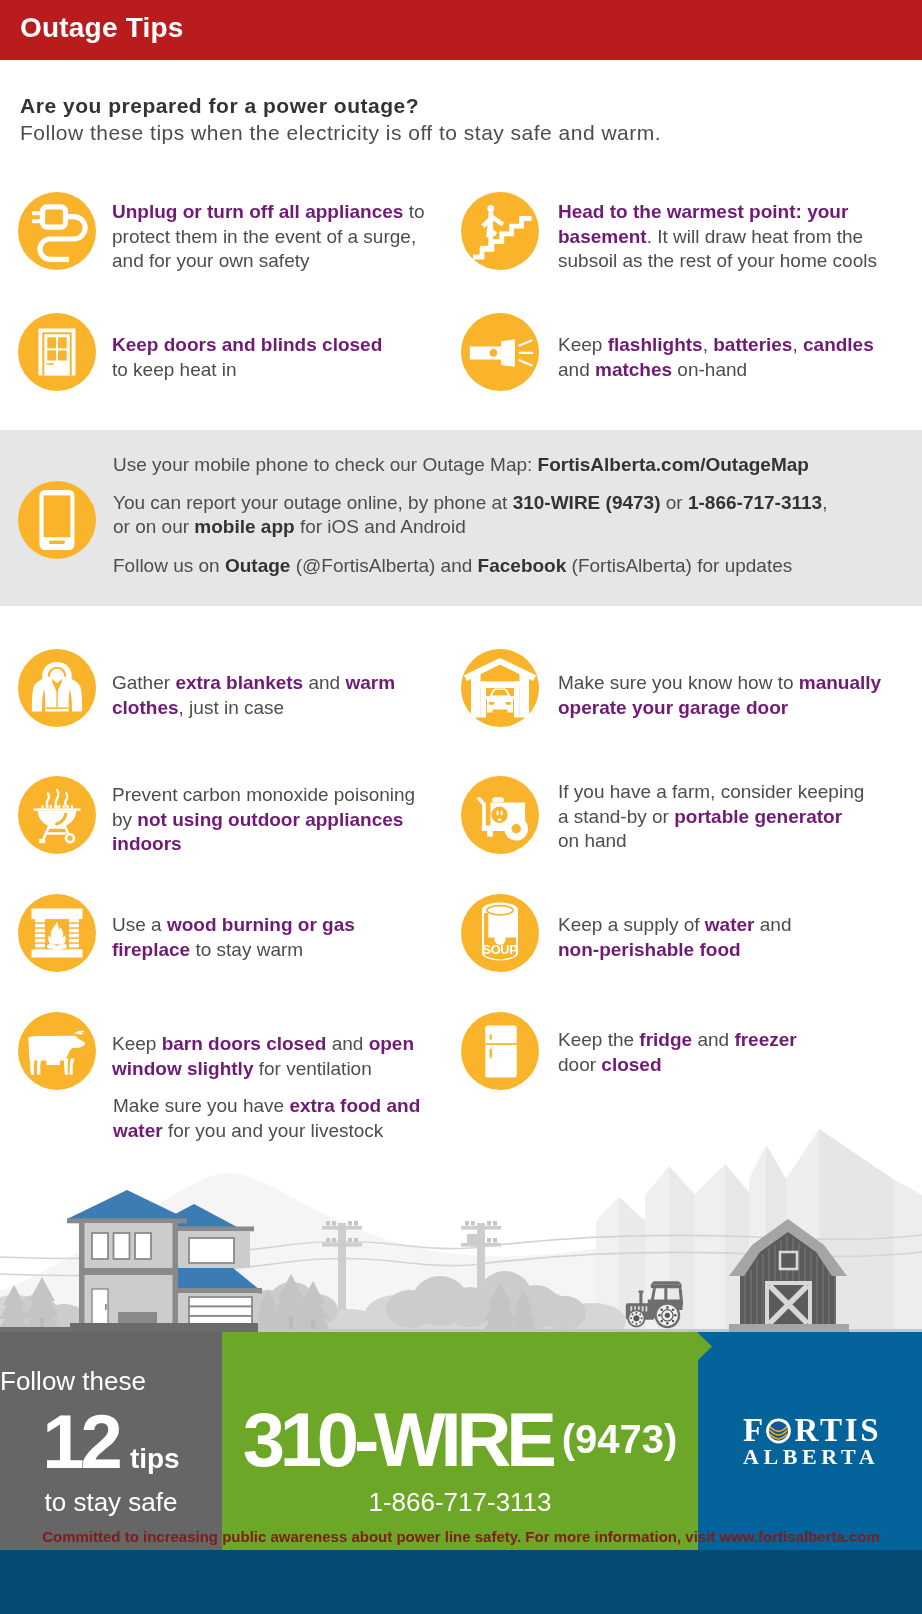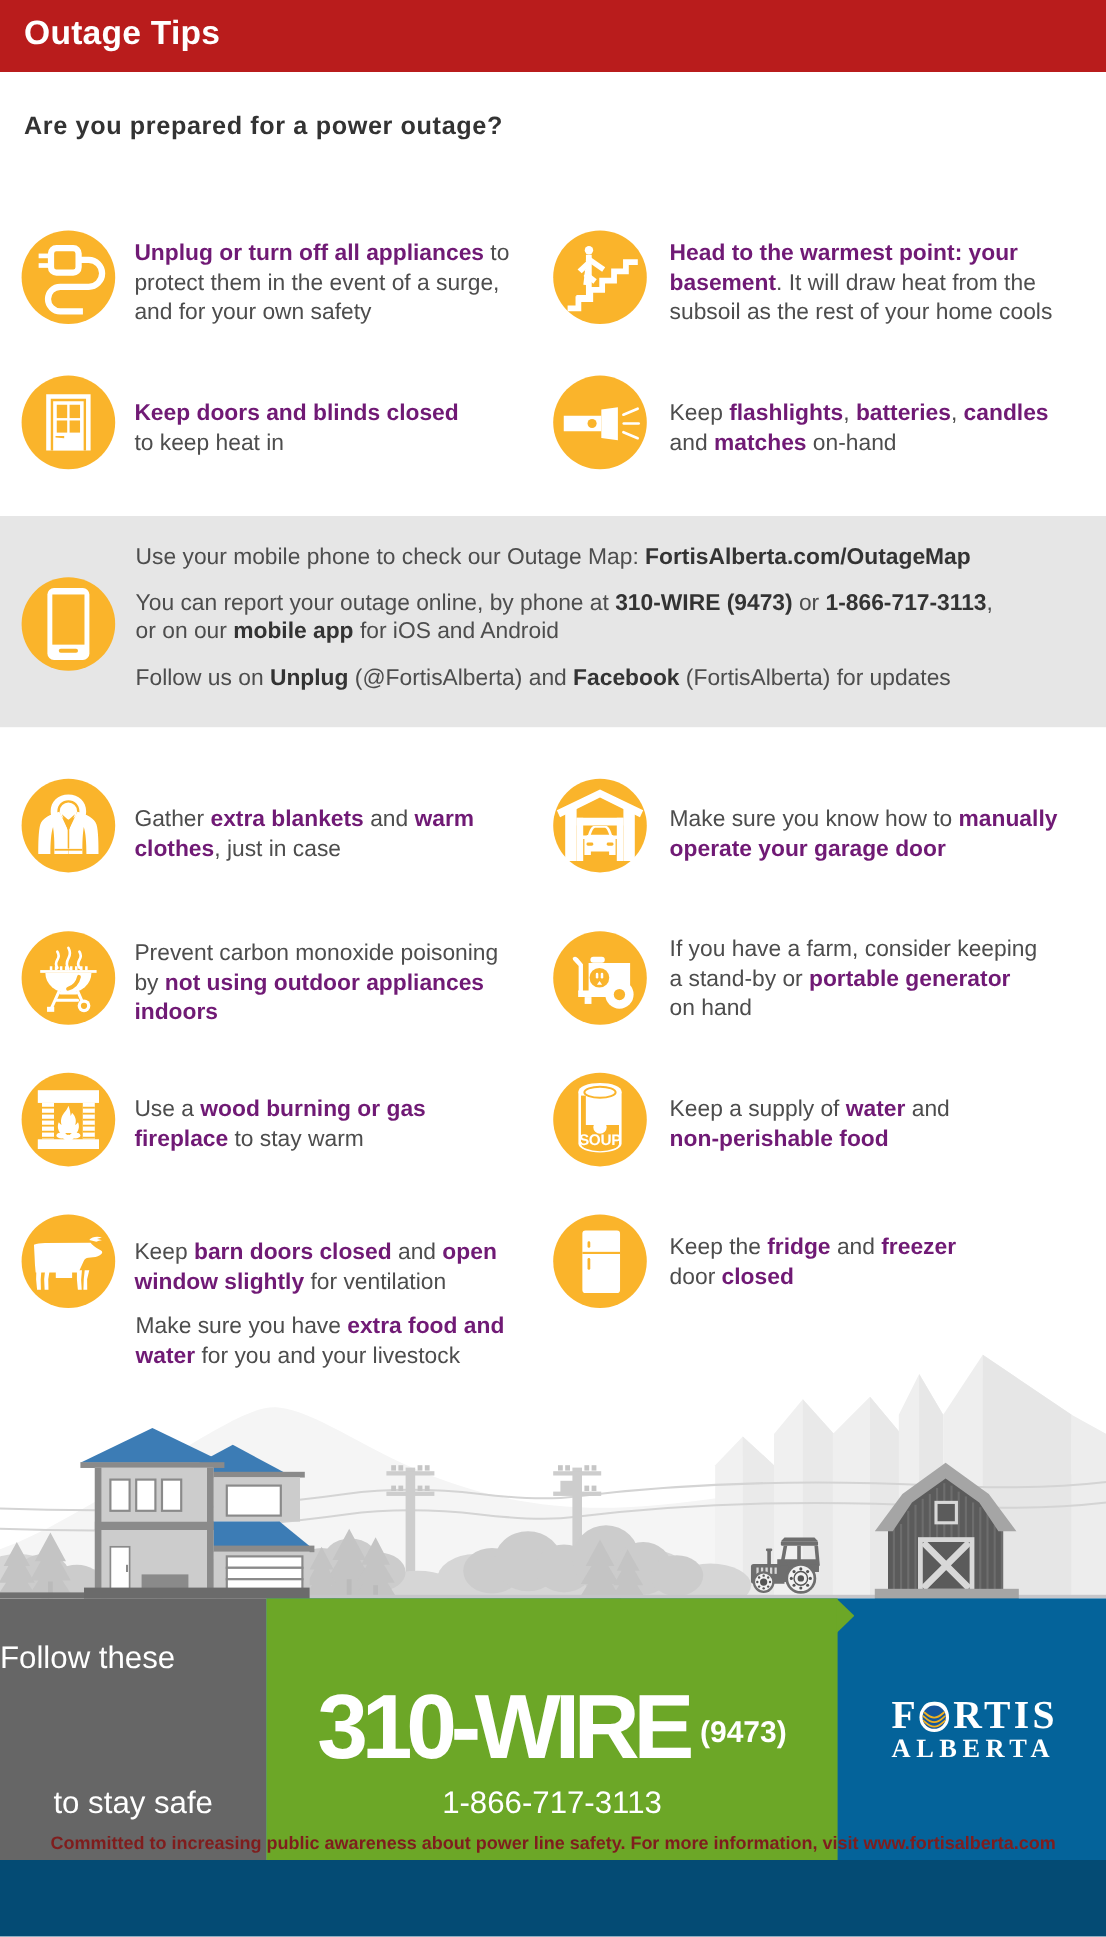--- a/index.html
+++ b/index.html
@@ -41,21 +41,21 @@
           white-space:nowrap;line-height:76px;}
   .ft-num .n{font-size:76px;font-weight:bold;letter-spacing:-4px;}
   .ft-num .u{font-size:28px;font-weight:bold;margin-left:11px;}
   .ft-follow2{position:absolute;left:0;top:1489px;width:222px;text-align:center;
               font-size:26px;color:#fff;line-height:26px;}
   .ft-report{position:absolute;left:222px;top:1367px;width:476px;text-align:center;
              font-size:26px;color:#fff;line-height:28px;}
   .ft-phone{position:absolute;left:222px;top:1402px;width:476px;text-align:center;color:#fff;
             white-space:nowrap;line-height:76px;}
   .ft-phone .p1{font-size:76px;font-weight:bold;letter-spacing:-5.2px;}
-  .ft-phone .p2{font-size:25px;font-weight:bold;position:relative;top:-13px;margin-left:10px;}
+  .ft-phone .p2{font-size:40px;font-weight:bold;position:relative;top:-13px;margin-left:10px;}
   .ft-alt{position:absolute;left:222px;top:1488px;width:476px;text-align:center;
           font-size:26px;color:#fff;line-height:28px;}
 
   .logo{position:absolute;left:743px;top:1415px;width:160px;color:#fff;text-align:left;}
   .logo-l1{font-family:"Liberation Serif",serif;font-size:33px;font-weight:bold;
            line-height:30px;letter-spacing:2.8px;position:relative;height:30px;}
   .logo-l2{font-family:"Liberation Serif",serif;font-size:22px;font-weight:bold;
            line-height:20px;letter-spacing:4.6px;margin-top:2px;}
   .logo-o{position:absolute;left:23px;top:3px;width:25px;height:26px;}
 
@@ -67,20 +67,21 @@
 <body>
 
 <div class="page">
 
   <div class="hdr">
     <div class="hdr-title">Outage Tips</div>
   </div>
 
   <div class="intro">
     <div class="intro-1">Are you prepared for a power outage?</div>
+    <div class="intro-2">Follow these tips when the electricity is off to stay safe and warm.</div>
   </div>
 
   <div class="band"></div>
 
   <div class="scape" id="scape">
       <svg width="922" height="227" viewBox="0 0 922 227">
 <defs>
 <clipPath id="sc">
             <rect x="0" y="0" width="922" height="227"></rect>
           </clipPath>
@@ -545,29 +546,30 @@
       <div class="tip" style="left: 113px; top: 1094px; width: 330px;">Make sure you have <b>extra food and water</b> for you and your livestock</div>
       <div class="ic" style="left: 18px; top: 481px;">
         <svg viewBox="0 0 78 78">
           <rect x="21.5" y="9" width="35" height="60" rx="5.5" fill="#fff"></rect>
           <rect x="25.6" y="14.4" width="26.8" height="41.8" fill="#FAB42B"></rect>
           <rect x="31" y="59.6" width="16" height="3.3" rx="1.6" fill="#FAB42B"></rect>
         </svg>
       </div>
       <div class="bt" style="top: 453px; width: 722px;">Use your mobile phone to check our Outage Map: <b>FortisAlberta.com/OutageMap</b></div>
       <div class="bt" style="top: 491px; width: 722px;">You can report your outage online, by phone at <b>310-WIRE (9473)</b> or <b>1-866-717-3113</b>, or on our <b>mobile app</b> for iOS and Android</div>
-      <div class="bt" style="top: 554px; width: 722px;">Follow us on <b>Unplug</b> (@FortisAlberta) and <b>Facebook</b> (FortisAlberta) for updates</div>
+      <div class="bt" style="top: 554px; width: 722px;">Follow us on <b>Outage</b> (@FortisAlberta) and <b>Facebook</b> (FortisAlberta) for updates</div>
     </div>
 
   <div class="f-grey"></div>
   <div class="f-blue"></div>
   <div class="f-green"></div>
   <div class="f-green-tip"></div>
 
   <div class="ft-follow1">Follow these</div>
+  <div class="ft-num"><span class="n">12</span><span class="u">tips</span></div>
   <div class="ft-follow2">to stay safe</div>
 
   <div class="ft-phone"><span class="p1">310-WIRE</span><span class="p2">(9473)</span></div>
   <div class="ft-alt">1-866-717-3113</div>
 
   <div class="logo">
     <div class="logo-l1"><span>FORTIS</span><svg class="logo-o" viewBox="0 0 25 26">
           <defs>
             <clipPath id="lo">
               <circle cx="12.5" cy="13" r="9.7"></circle>

